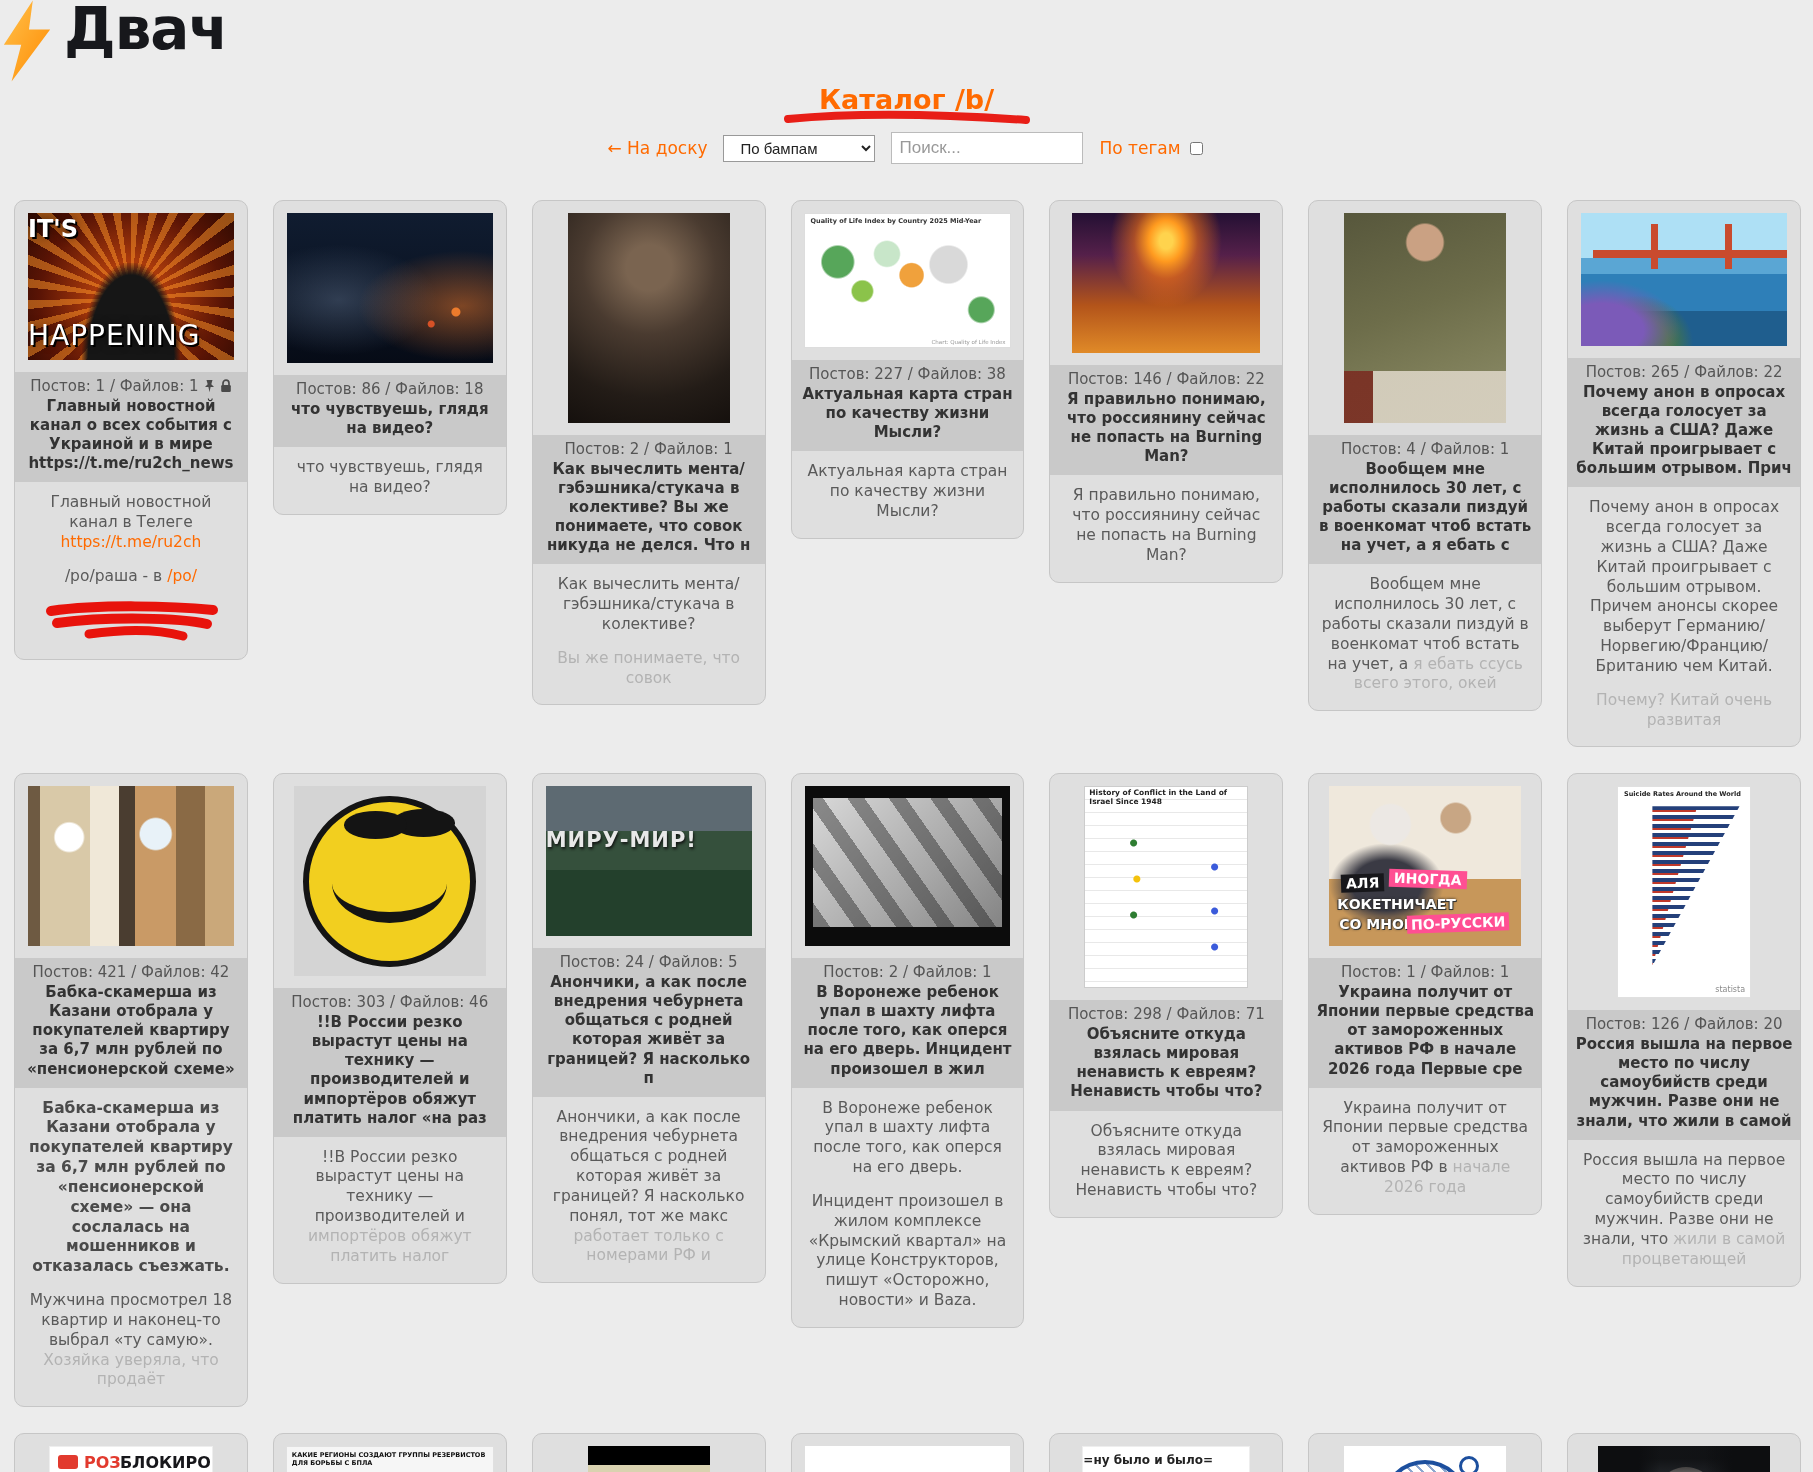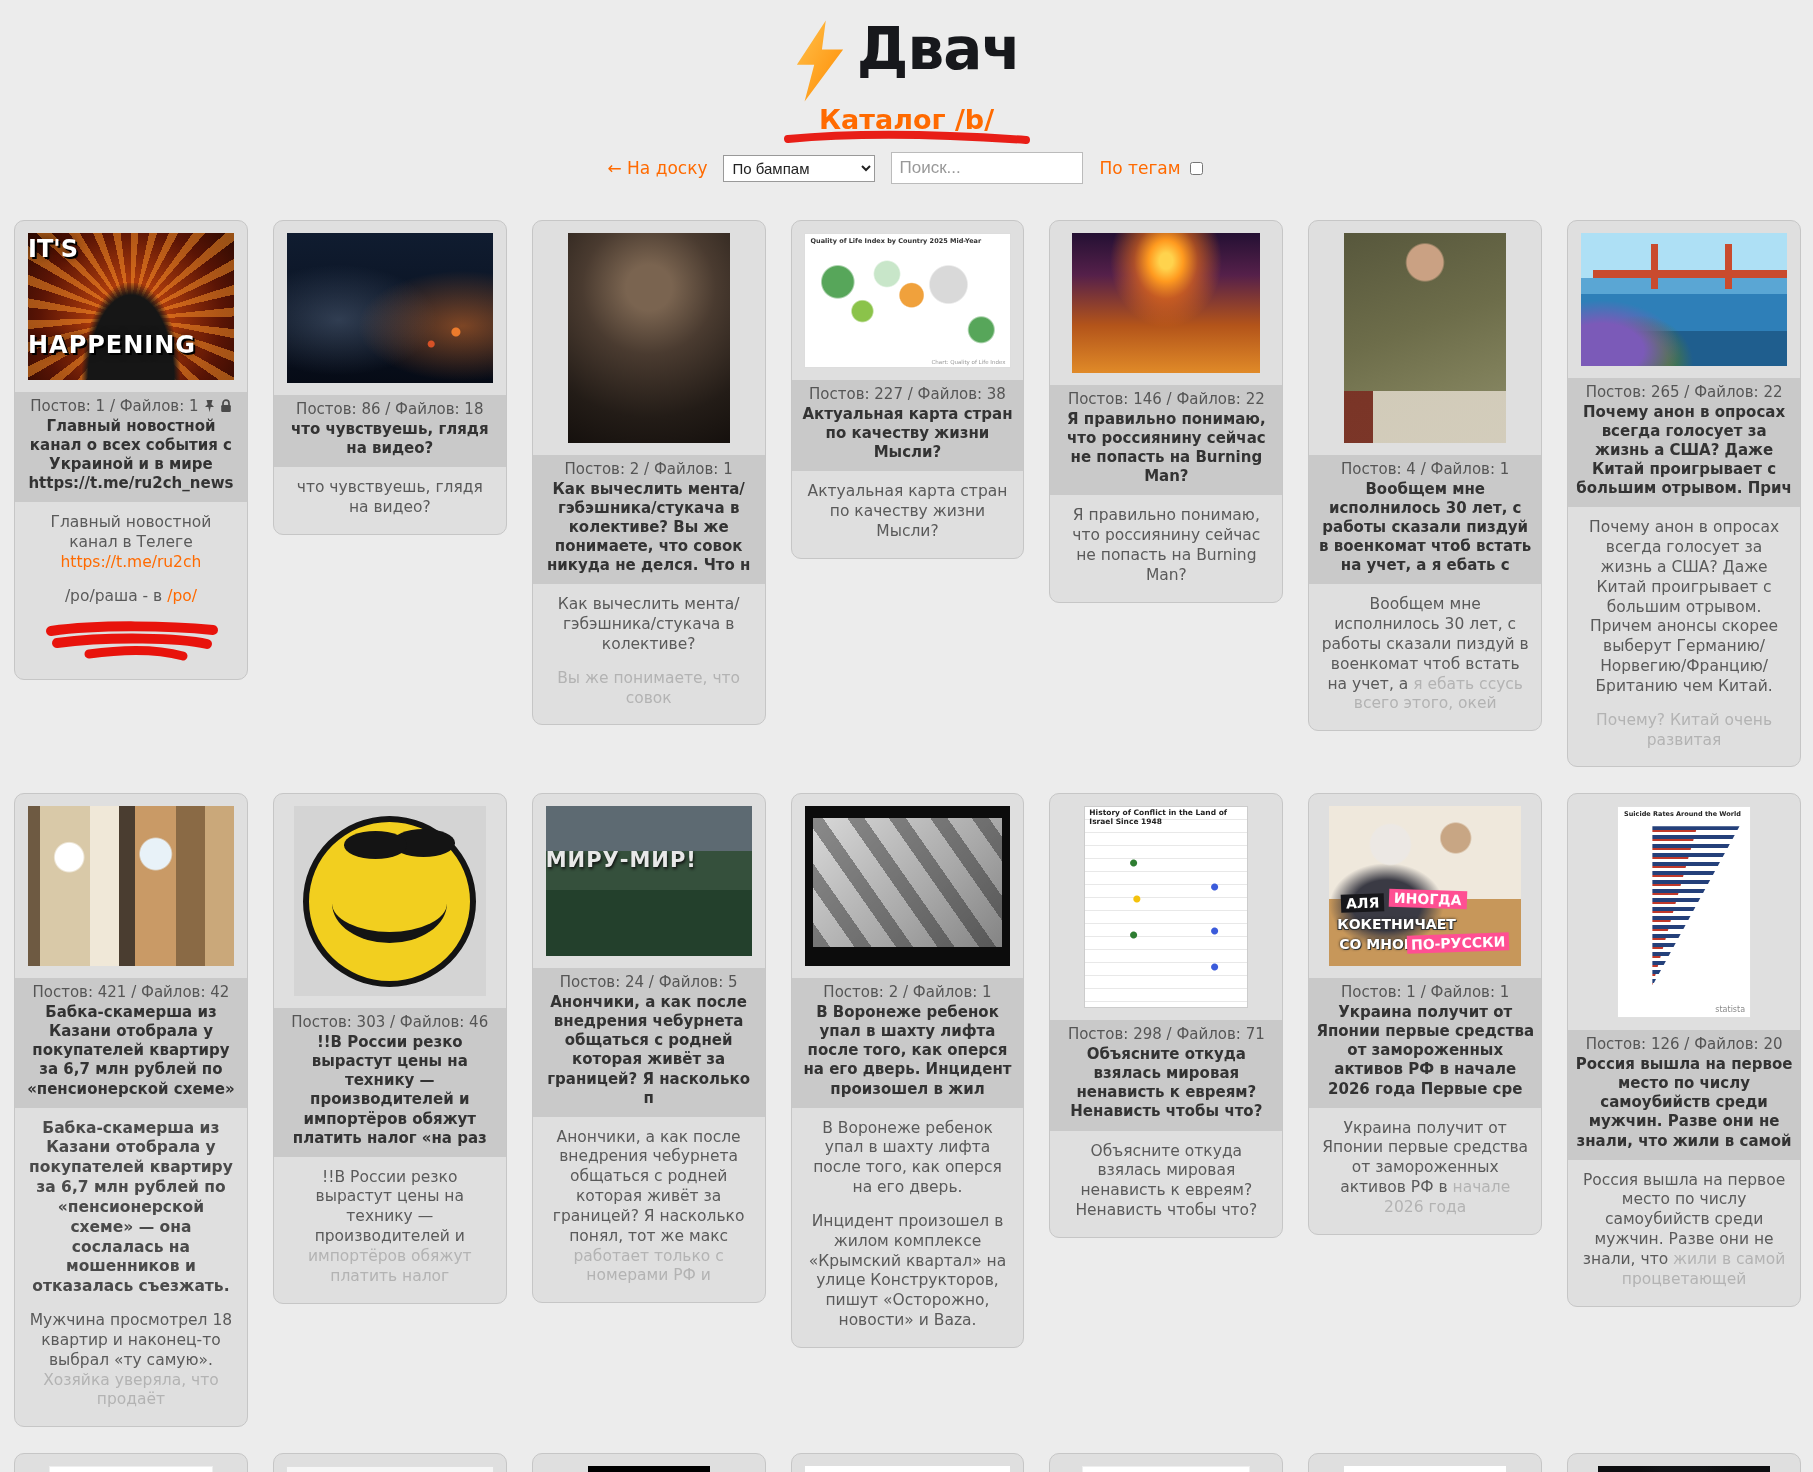--- a/index.html
+++ b/index.html
@@ -4,28 +4,28 @@
 <title>Двач</title>
 <style>
   html,body{margin:0;padding:0}
   body{
     width:1813px;
     background:#ececec;
     font-family:"DejaVu Sans","Liberation Sans",sans-serif;
     color:#333;
   }
   
-  .site-header{display:flex;justify-content:center;align-items:flex-start;gap:10px;padding-top:20px}
+  .site-header{display:flex;justify-content:flex-start;align-items:flex-start;gap:10px;padding-top:0}
   .site-title{font-size:58px;font-weight:800;color:#17181c;margin:0;letter-spacing:-1px;line-height:1}
   .catalog-wrap{text-align:center;margin-top:2px}
   .catalog-link{color:#ff6a00;font-weight:700;font-size:27px;text-decoration:none;display:inline-block}
   .underline-svg{display:block;margin:-5px auto 0}
   .controls{display:flex;justify-content:center;align-items:center;gap:16px;margin-top:6px;font-size:17px}
   .back-link{color:#ff6a00;text-decoration:none}
-  .sort-select{font-size:15px;padding:3px 4px;min-width:152px;border:1px solid #999;background:#fff;color:#222}
+  .sort-select{font-size:15px;padding:3px 12px;min-width:152px;border:1px solid #999;background:#fff;color:#222}
   .search-input{font-size:17px;padding:5px 7px;width:176px;border:1px solid #bbb;background:#fff;color:#333}
   .search-input::placeholder{color:#999}
   .tags{color:#ff6a00;display:flex;align-items:center;gap:5px}
   
   .grid{display:grid;grid-template-columns:repeat(7,1fr);gap:26px 25px;padding:36px 12px 30px 14px;align-items:start}
   .thread-card{background:#dfdfdf;border:1px solid #c6c6c6;border-radius:10px;overflow:hidden;cursor:pointer}
   .thumb{position:relative;margin:12px auto 12px;overflow:hidden;width:calc(100% - 26px)}
   .card-head{background:#c9c9c9;padding:5px 7px 9px;text-align:center}
   .stats{color:#555;font-size:15px;display:flex;justify-content:center;align-items:center;gap:4px}
   .badge svg{display:block}
@@ -38,21 +38,21 @@
   .bseg{font-weight:700;color:#4a4a4a}
   
   .ov{position:absolute;left:0;right:0;text-align:left;pointer-events:none}
   
   .kind-happening{height:147px;background:
     repeating-conic-gradient(from 0deg at 50% 58%, rgba(255,150,40,.5) 0 5deg, rgba(0,0,0,0) 5deg 12deg),
     radial-gradient(circle at 50% 58%, #a93a0c 0 28%, #5a1405 68%, #2e0a02 100%);}
   .kind-happening::before{content:"";position:absolute;left:26%;right:26%;top:34%;bottom:0;
     background:radial-gradient(ellipse at 50% 100%, #161616 0 62%, rgba(0,0,0,0) 72%)}
   .kind-happening .ov0{top:2px;color:#fff;font-weight:800;font-size:24px;text-shadow:2px 2px 0 #000,0 0 8px rgba(0,0,0,.7)}
-  .kind-happening .ov1{bottom:21px;color:#fff;font-weight:700;font-size:24px;letter-spacing:1px;text-shadow:2px 2px 0 #000,0 0 8px rgba(0,0,0,.7)}
+  .kind-happening .ov1{bottom:8px;color:#fff;font-weight:400;font-size:28px;letter-spacing:1px;text-shadow:2px 2px 0 #000,0 0 8px rgba(0,0,0,.7)}
   
   .kind-night{height:150px;background:
     radial-gradient(circle at 82% 66%, rgba(250,130,45,.9) 0 4px, rgba(250,130,45,0) 5px),
     radial-gradient(circle at 70% 74%, rgba(250,90,40,.8) 0 3px, rgba(250,90,40,0) 4px),
     radial-gradient(ellipse at 85% 62%, rgba(240,120,40,.5), rgba(0,0,0,0) 42%),
     radial-gradient(ellipse at 25% 58%, rgba(120,140,170,.35), rgba(0,0,0,0) 45%),
     linear-gradient(180deg,#101c30 0%,#0a1322 60%,#060b16 100%)}
   
   .kind-lenin{height:210px;width:162px;background:
     radial-gradient(circle at 50% 26%, #7a6450 0 13%, #4a3b30 38%, #231c17 74%, #15100d 100%)}

